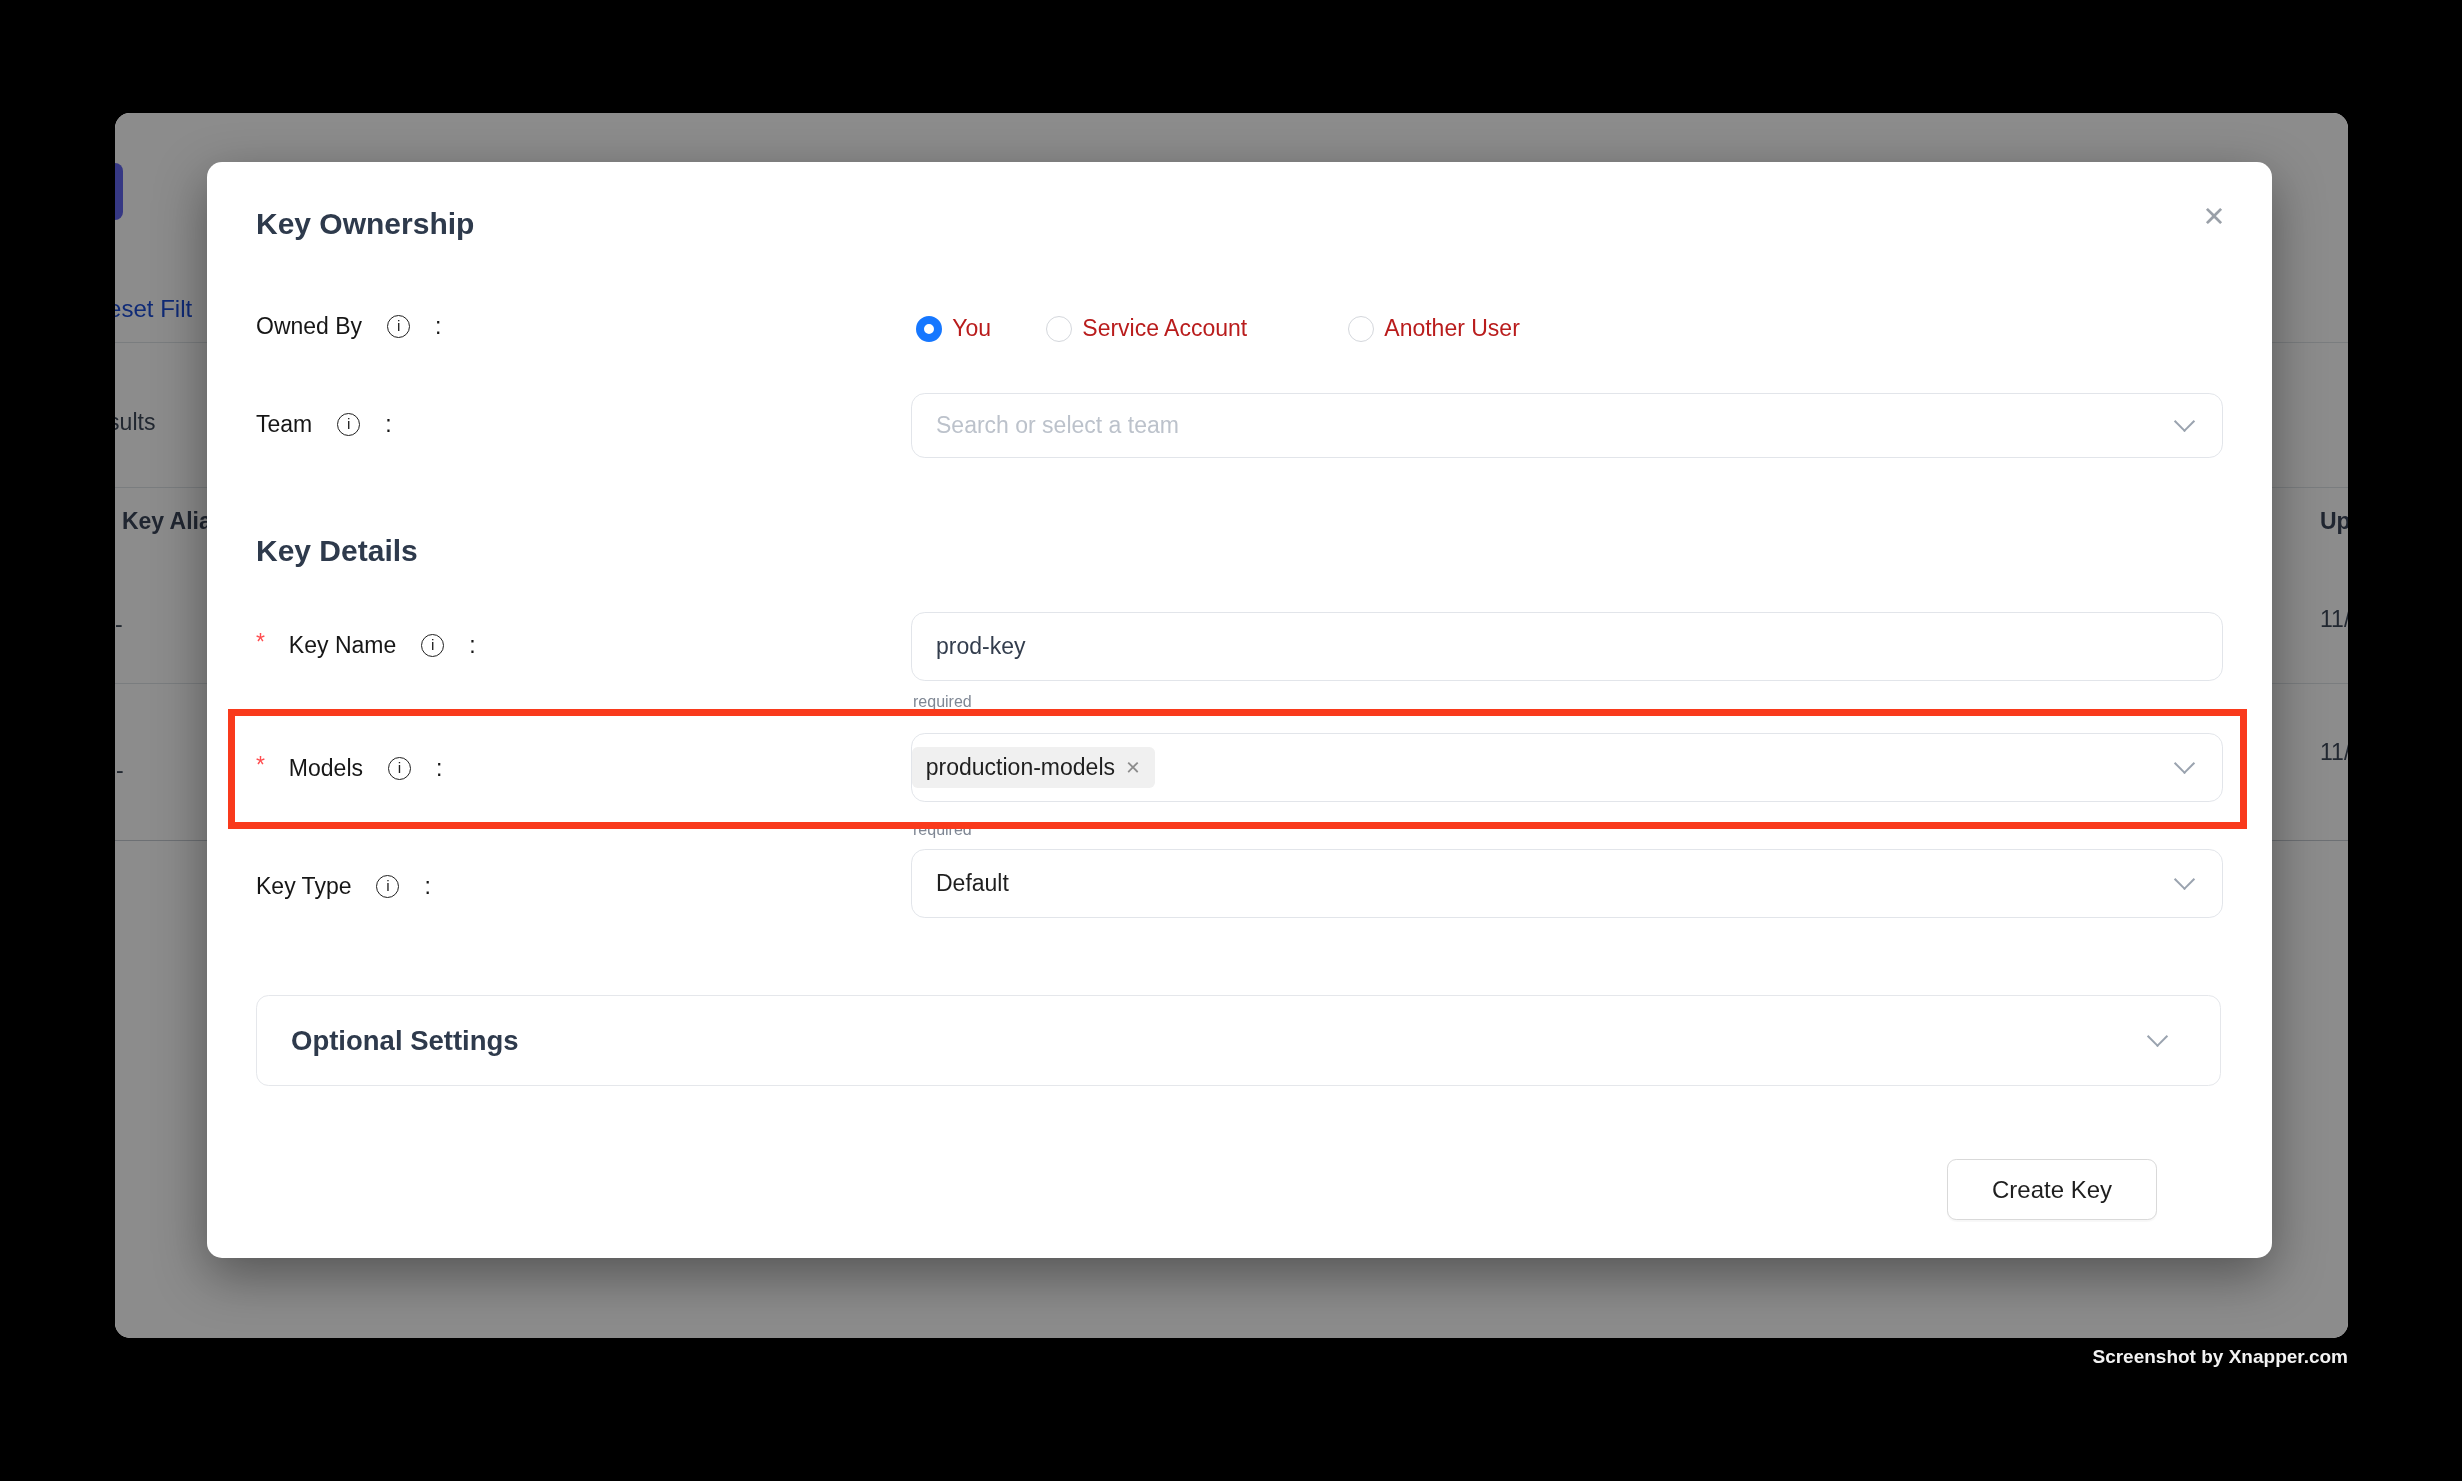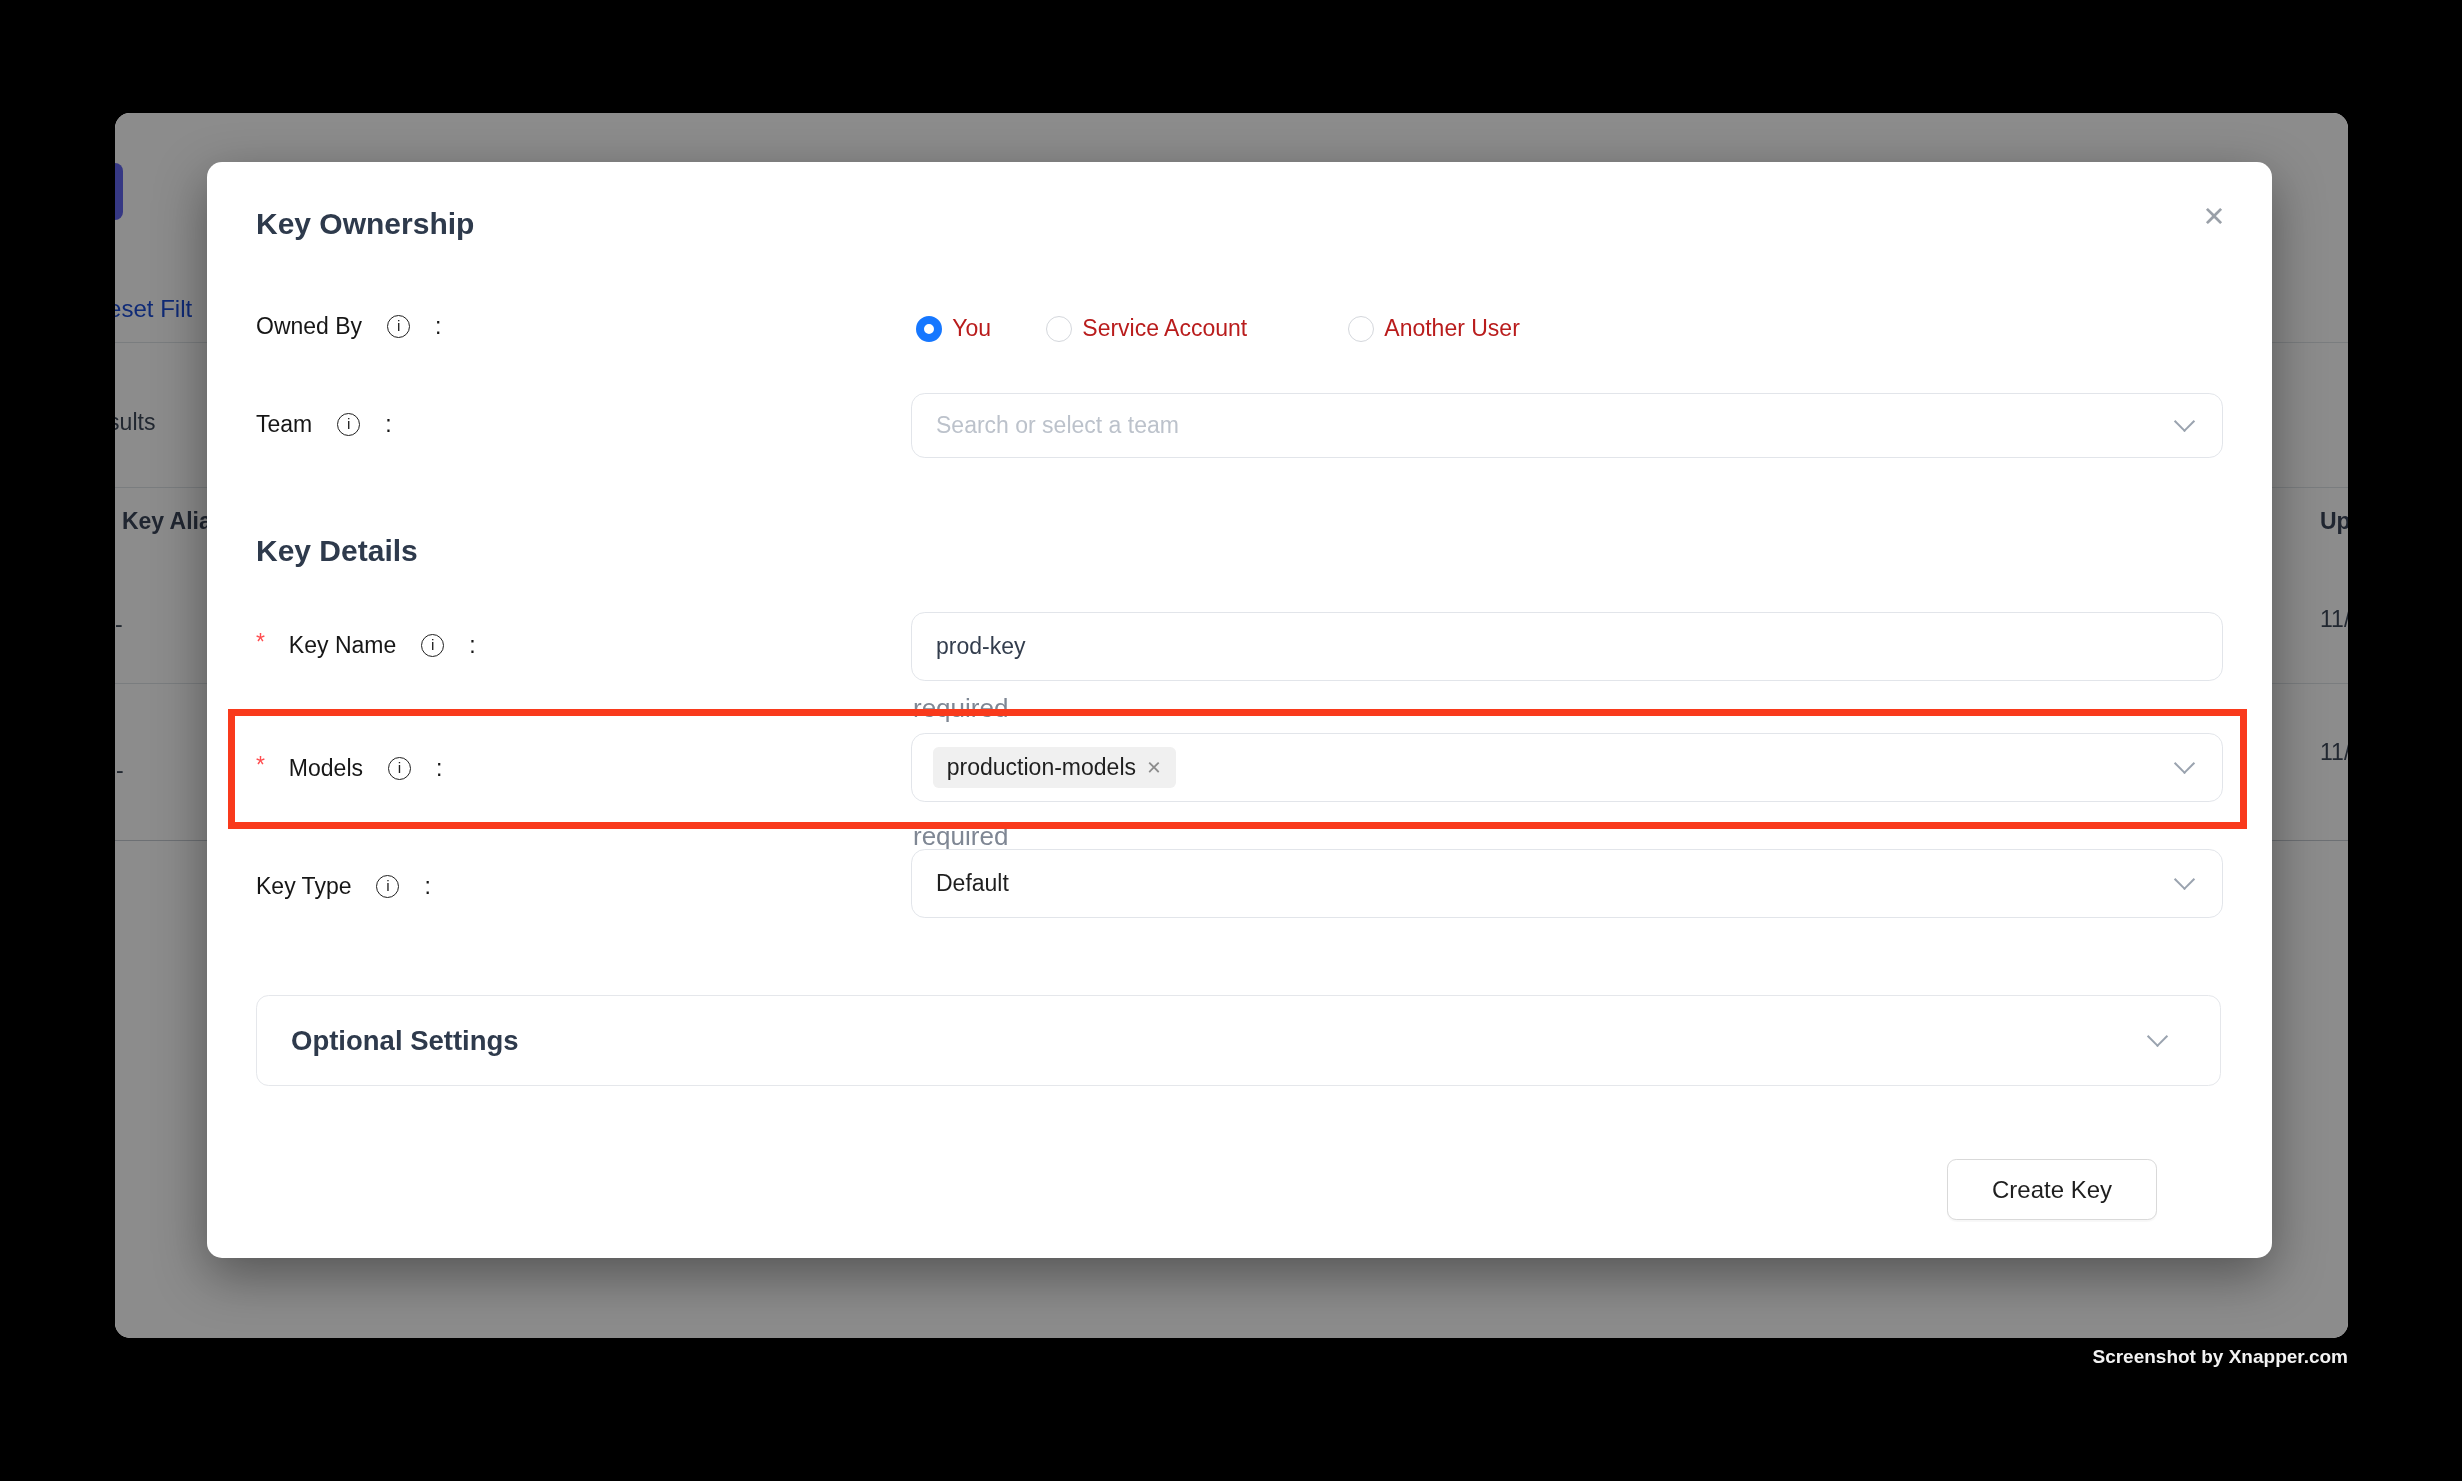--- a/index.html
+++ b/index.html
@@ -62,24 +62,24 @@
     border-radius:13.8px;display:flex;align-items:center}
   .sel-team{top:231px;height:65px}
   .inp-keyname{top:450px;height:69px;font-family:"Liberation Sans",sans-serif;
     font-size:23px;color:#333d4d;padding-left:24px;outline:none}
   .sel-models{top:571px;height:69px}
   .sel-keytype{top:687px;height:69px}
   .placeholder{padding-left:24px;font-size:23px;color:#bcc2cb}
   .sel-value{padding-left:24px;font-size:23px;color:#1f1f1f}
   .chev{position:absolute;right:30px;top:50%;width:15px;height:15px;margin-top:-11.5px;
     border-right:2.3px solid #9aa3af;border-bottom:2.3px solid #9aa3af;transform:rotate(45deg)}
-  .required-msg{position:absolute;left:706px;font-size:26px;color:var(--required-text)}
+  .required-msg{position:absolute;left:706px;font-size:16px;color:var(--required-text)}
   .req1{top:531px}
   .req2{top:659px}
-  .tag{display:inline-flex;align-items:center;gap:10.3px;margin-left:21px;padding:6.9px 13.8px;
+  .tag{display:inline-flex;align-items:center;gap:10.3px;margin-left:0;padding:6.9px 13.8px;
     background:#f0f0f0;border-radius:5.7px;font-size:23px;color:#1f1f1f}
   .tag-x{font-size:18.4px;color:#8c8c8c;cursor:pointer}
   
   .opt-panel{position:absolute;left:49px;top:833px;width:1965px;height:91px;
     border:1.1px solid #e5e7eb;border-radius:12.6px;background:#fff;display:flex;align-items:center;cursor:pointer}
   .opt-title{margin-left:34px;font-size:27.5px;font-weight:600;color:var(--heading)}
   .chev-opt{right:55px}
   
   .create-btn{position:absolute;left:1740px;top:997px;width:210px;height:61px;background:#fff;
     border:1.1px solid #d9d9d9;border-radius:9.2px;font-size:24px;color:#1f1f1f;cursor:pointer;

